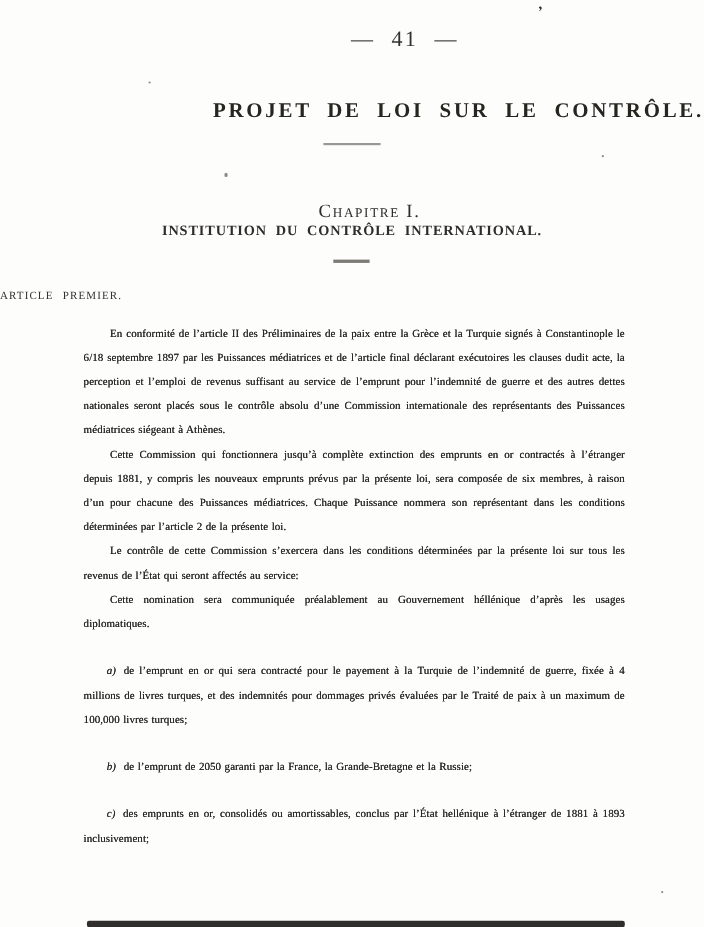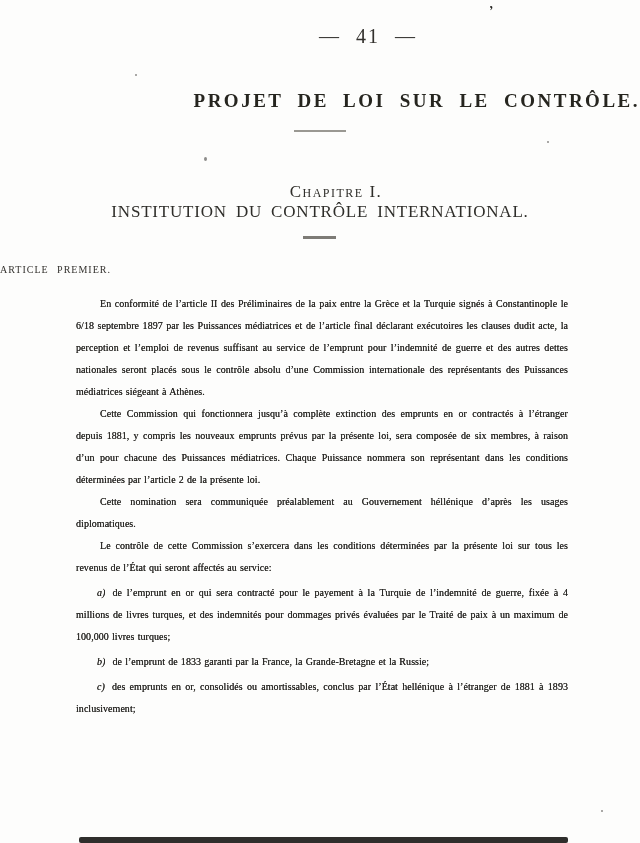--- a/index.html
+++ b/index.html
@@ -64,22 +64,22 @@
     color: #2e2d29;
   }
 
   .chapter-subheading {
     position: absolute;
     top: 202px;
     left: 0;
     width: 100%;
     margin: 0;
     text-align: center;
-    font-size: 17px;
-    font-weight: normal;
+    font-size: 13px;
+    font-weight: bold;
     letter-spacing: 0.8px;
     word-spacing: 4px;
     color: #2e2d29;
   }
 
   .article-heading {
     position: absolute;
     top: 264px;
     left: 0;
     width: 100%;
@@ -104,21 +104,21 @@
     letter-spacing: 0.05px;
     text-shadow: 0 0 0.3px currentColor;
   }
 
   .body-text p {
     margin: 0;
     text-indent: 24px;
   }
 
   .list-item {
-    margin-top: 3px;
+    margin-top: 21px;
     text-indent: 21px;
   }
   .list-item .marker {
     font-style: italic;
     margin-right: 7px;
   }
 
   
   .speck {
     position: absolute;
@@ -161,23 +161,23 @@
 
   <h2 class="chapter-heading">Chapitre I.</h2>
   <h3 class="chapter-subheading">INSTITUTION DU CONTRÔLE INTERNATIONAL.</h3>
   <div class="rule rule-chapter"></div>
 
   <h4 class="article-heading">ARTICLE PREMIER.</h4>
 
   <div class="body-text">
     <p>En conformité de l’article II des Préliminaires de la paix entre la Grèce et la Turquie signés à Constantinople le 6/18 septembre 1897 par les Puissances médiatrices et de l’article final déclarant exécutoires les clauses dudit acte, la perception et l’emploi de revenus suffisant au service de l’emprunt pour l’indemnité de guerre et des autres dettes nationales seront placés sous le contrôle absolu d’une Commission internationale des représentants des Puissances médiatrices siégeant à Athènes.</p>
     <p>Cette Commission qui fonctionnera jusqu’à complète extinction des emprunts en or contractés à l’étranger depuis 1881, y compris les nouveaux emprunts prévus par la présente loi, sera composée de six membres, à raison d’un pour chacune des Puissances médiatrices. Chaque Puissance nommera son représentant dans les conditions déterminées par l’article 2 de la présente loi.</p>
+    <p>Le contrôle de cette Commission s’exercera dans les conditions déterminées par la présente loi sur tous les revenus de l’État qui seront affectés au service:</p>
     <p>Cette nomination sera communiquée préalablement au Gouvernement héllénique d’après les usages diplomatiques.</p>
-    <p>Le contrôle de cette Commission s’exercera dans les conditions déterminées par la présente loi sur tous les revenus de l’État qui seront affectés au service:</p>
 
     <div class="list-item"><span class="marker">a)</span><span>de l’emprunt en or qui sera contracté pour le payement à la Turquie de l’indemnité de guerre, fixée à 4 millions de livres turques, et des indemnités pour dommages privés évaluées par le Traité de paix à un maximum de 100,000 livres turques;</span></div>
-    <div class="list-item"><span class="marker">b)</span><span>de l’emprunt de 1833 garanti par la France, la Grande-Bretagne et la Russie;</span></div>
+    <div class="list-item"><span class="marker">b)</span><span>de l’emprunt de 2050 garanti par la France, la Grande-Bretagne et la Russie;</span></div>
     <div class="list-item"><span class="marker">c)</span><span>des emprunts en or, consolidés ou amortissables, conclus par l’État hellénique à l’étranger de 1881 à 1893 inclusivement;</span></div>
   </div>
 
   <div class="scan-edge-bar"></div>
 
 </div>
 
 </body></html>

